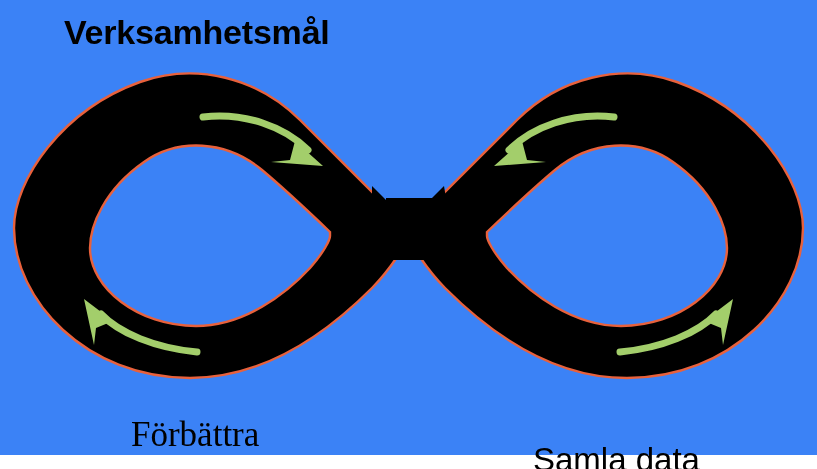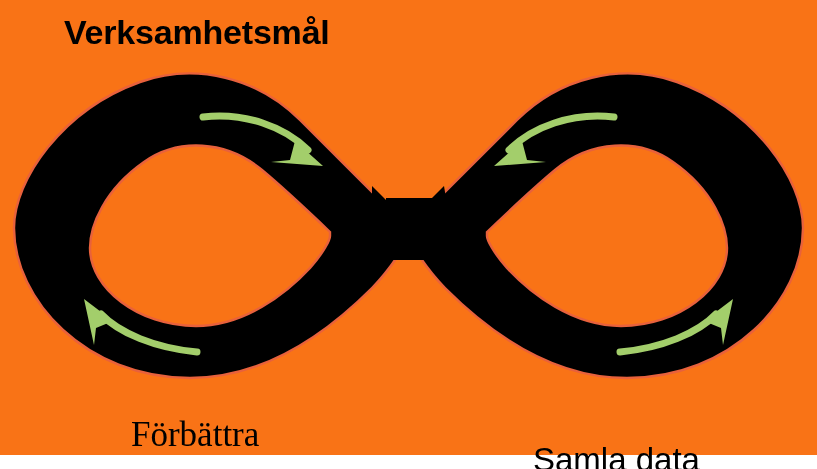--- a/index.html
+++ b/index.html
@@ -16,21 +16,21 @@
     font-family: "Liberation Sans", sans-serif;
     -webkit-font-smoothing: antialiased;
   }
 
   #diagram-root {
     position: absolute;
     left: 0;
     top: 0;
     width: 817px;
     height: 455px;
-    background: #f97316;
+    background: #3b82f6;
   }
 
   
   #loop-svg {
     position: absolute;
     left: 0;
     top: 0;
     width: 817px;
     height: 469px;
     display: block;

